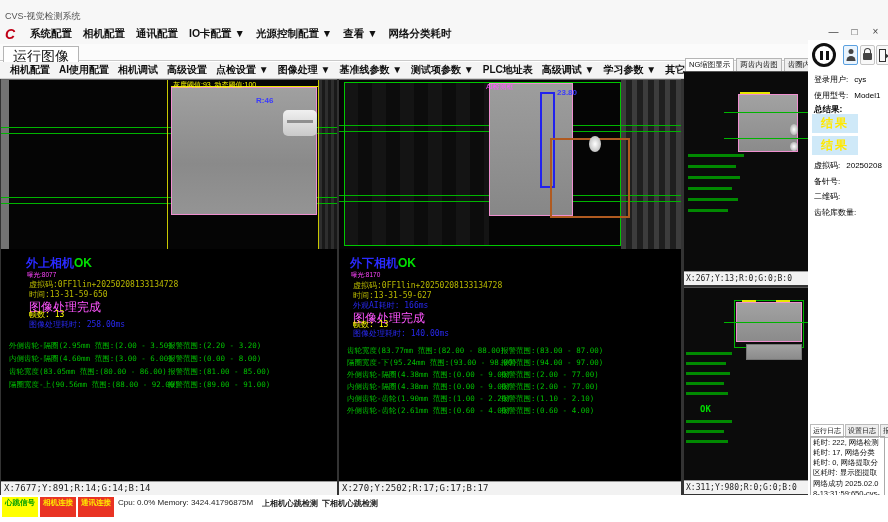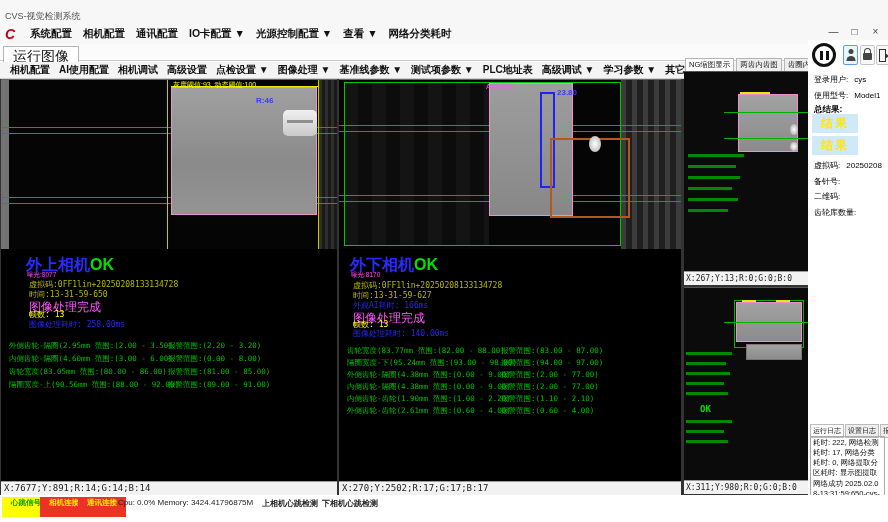--- a/index.html
+++ b/index.html
@@ -45,21 +45,21 @@
   .m-right { position:absolute; left:282px; top:0; width:60px; height:170px; background:repeating-linear-gradient(90deg,#3c3c3c 0 5px,#1f1f1f 5px 11px); }
   .m-greenrect { position:absolute; left:5px; top:2px; width:277px; height:164px; border:1px solid #00c800; }
   .part-m { position:absolute; left:150px; top:3px; width:84px; height:133px; background:linear-gradient(180deg,#9d9d9d,#878787); border:1px solid #f08fd0; }
   .ai-label { position:absolute; left:147px; top:2px; font-size:7px; color:#ff55ff; white-space:nowrap; }
   .bluerect { position:absolute; left:201px; top:12px; width:15px; height:96px; border:2px solid #2222ee; }
   .val-label { position:absolute; left:218px; top:8px; font-size:8px; color:#3a3aff; font-weight:bold; }
   .orangerect { position:absolute; left:211px; top:58px; width:80px; height:80px; border:2px solid #b05a20; }
   .blob { position:absolute; left:250px; top:56px; width:12px; height:16px; background:radial-gradient(#fff,#aaa); border-radius:50%; }
 
   
-  .cam-title { position:absolute; font-size:16px; font-weight:bold; color:#2a2aff; white-space:nowrap; }
+  .cam-title { position:absolute; font-size:12px; font-weight:bold; color:#2a2aff; white-space:nowrap; }
   .cam-title b { color:#00e000; }
   .tiny-mag { position:absolute; font-size:6.5px; color:#ff44ff; }
   .t-oli { position:absolute; font-size:8px; color:#b8b800; font-family:"DejaVu Sans Mono", monospace; white-space:nowrap; }
   .t-mag { position:absolute; font-size:12px; color:#ff55ff; font-family:"DejaVu Sans Mono", monospace; }
   .t-yel { position:absolute; font-size:8px; color:#ffff00; font-family:"DejaVu Sans Mono", monospace; }
   .t-blu { position:absolute; font-size:8px; color:#2828ee; font-family:"DejaVu Sans Mono", monospace; }
   .meas { position:absolute; left:8px; width:100%; height:11px; font-size:7.5px; color:#00c000; font-family:"DejaVu Sans Mono", monospace; white-space:nowrap; }
   .meas .alarm { position:absolute; }
   .panel.left .meas .alarm { left:159px; }
   .panel.mid  .meas .alarm { left:154px; }
@@ -101,21 +101,21 @@
   .sb-row .val { margin-left:6px; }
   .sb-label-b { font-weight:bold; font-size:8.5px; }
   .result-box { position:absolute; left:4px; width:46px; height:19px; background:#cfe9f8; color:#ffe800; font-weight:bold; font-size:12px; text-align:center; line-height:19px; letter-spacing:2px; }
   .log-tabs { position:absolute; left:2px; top:384px; display:flex; gap:1px; }
   .log-tab { font-size:7px; padding:1px 2px; border:1px solid #bbb; background:#eee; color:#111; white-space:nowrap; }
   .log-tab.active { background:#fff; }
   .log-box { position:absolute; left:2px; top:396px; width:75px; height:60px; border:1px solid #aaa; font-size:7.5px; line-height:1.35; color:#111; padding:1px 2px; overflow:hidden; word-break:break-all; }
 
   
   .statusbar { position:absolute; left:0; top:495px; width:888px; height:27px; background:#fff; }
-  .badge { position:absolute; top:2px; height:20px; font-size:7.5px; font-weight:bold; text-align:center; line-height:11px; padding:0 9px; }
+  .badge { position:absolute; top:2px; height:20px; font-size:7.5px; font-weight:bold; text-align:center; line-height:11px; padding:0 3px; }
   .badge.yellow { background:#ffff00; color:#00a000; left:2px; }
   .badge.red1 { background:#e93323; color:#ffe800; left:40px; }
   .badge.red2 { background:#e93323; color:#ffe800; left:78px; }
   .sb-text { position:absolute; top:3px; font-size:8px; color:#222; white-space:nowrap; }
   .cpu { left:118px; }
   .lnk1 { left:262px; font-weight:bold; }
   .lnk2 { left:322px; font-weight:bold; }
 </style>
 </head>
 <body>

